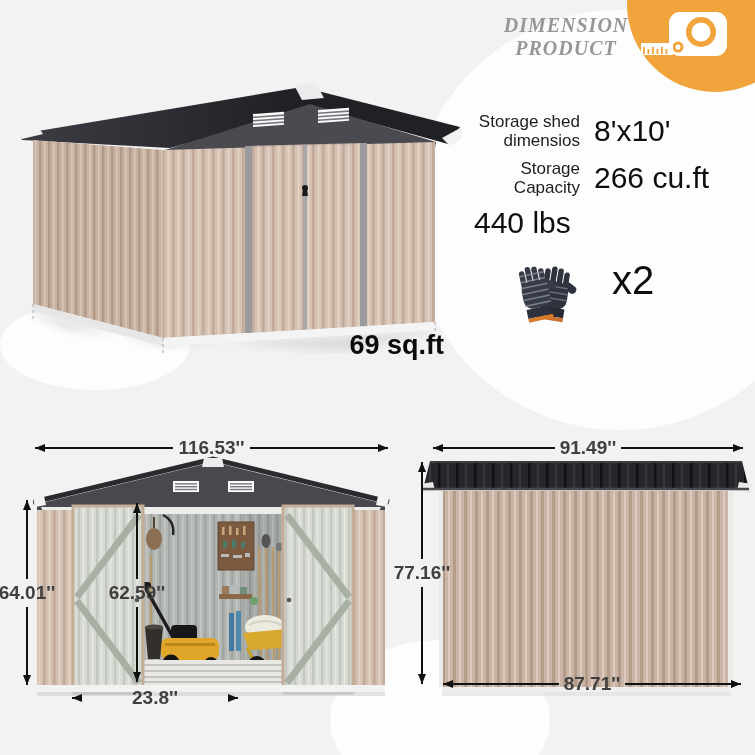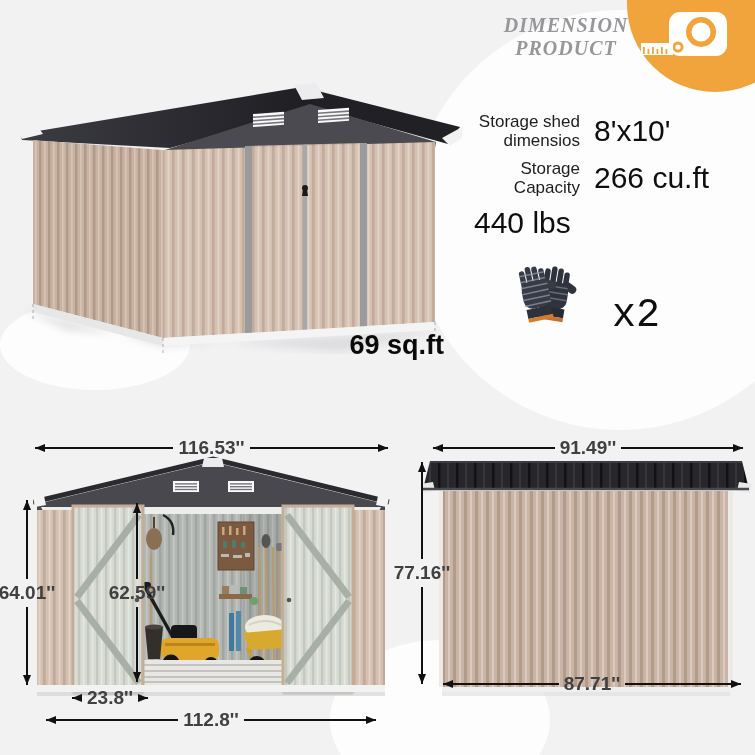--- a/index.html
+++ b/index.html
@@ -13,21 +13,21 @@
     font-family:"Liberation Serif", serif;font-style:italic;font-weight:bold;
     font-size:20px;line-height:23px;color:#97979b;letter-spacing:1px;}
   #accent-circle{position:absolute;left:627px;top:-84px;width:176px;height:176px;
     border-radius:50%;background:#F1A43C;}
 
   
   #specs{position:absolute;left:460px;top:112px;width:290px;display:flex;flex-direction:column;gap:9px;}
   .spec-row{display:flex;align-items:center;}
   .spec-label{width:120px;text-align:right;font-size:17px;line-height:19px;color:#1d1d1f;}
   .spec-value{margin-left:14px;font-size:30px;font-weight:500;color:#0e0e0f;white-space:nowrap;}
-  #gloves-row{position:absolute;left:512px;top:258px;display:flex;align-items:flex-end;font-family:Liberation Mono, monospace;}
+  #gloves-row{position:absolute;left:512px;top:258px;display:flex;align-items:flex-start;}
   #gloves-qty{font-size:40px;color:#0e0e0f;margin-left:12px;}
 
   
   #floor-area{position:absolute;left:338px;top:306px;width:106px;text-align:right;
     font-size:27px;font-weight:bold;color:#0a0a0a;margin-top:24px;}
 
   
   .hdim{position:absolute;display:flex;align-items:center;height:24px;}
   .hdim .seg{flex:1;min-width:10px;height:0;border-top:2px solid #111;position:relative;}
   .hdim .seg.l::before{content:"";position:absolute;left:0;top:-5px;width:0;height:0;
@@ -346,28 +346,23 @@
   <div class="vdim" style="left:26px;top:500px;height:185px;">
     <div class="seg t"></div>
     <div class="dim-lbl">64.01''</div>
     <div class="seg b"></div>
   </div>
   <div class="vdim" style="left:136px;top:503px;height:179px;">
     <div class="seg t"></div>
     <div class="dim-lbl">62.59''</div>
     <div class="seg b"></div>
   </div>
-  <div class="hdim" style="left:72px;top:686px;width:74px;">
+  <div class="hdim" style="left:72px;top:686px;width:74px;gap:45px;">
     <div class="seg l"></div>
     <div class="dim-lbl">23.8''</div>
-    <div class="seg r"></div>
-  </div>
-  <div class="hdim" style="left:46px;top:708px;width:330px;">
-    <div class="seg l"></div>
-    <div class="dim-lbl">112.8''</div>
     <div class="seg r"></div>
   </div>
 
   <svg class="abs" style="left:420px;top:455px;" width="332" height="250" viewBox="0 0 332 250">
     <defs>
       <pattern id="ribTanSide" width="11" height="8" patternUnits="userSpaceOnUse">
         <rect width="11" height="8" fill="#c9b4a5"></rect>
           <rect width="3" height="8" fill="#b39b8a"></rect>
           <rect x="6" width="2" height="8" fill="#dbcabd"></rect>
       </pattern>

